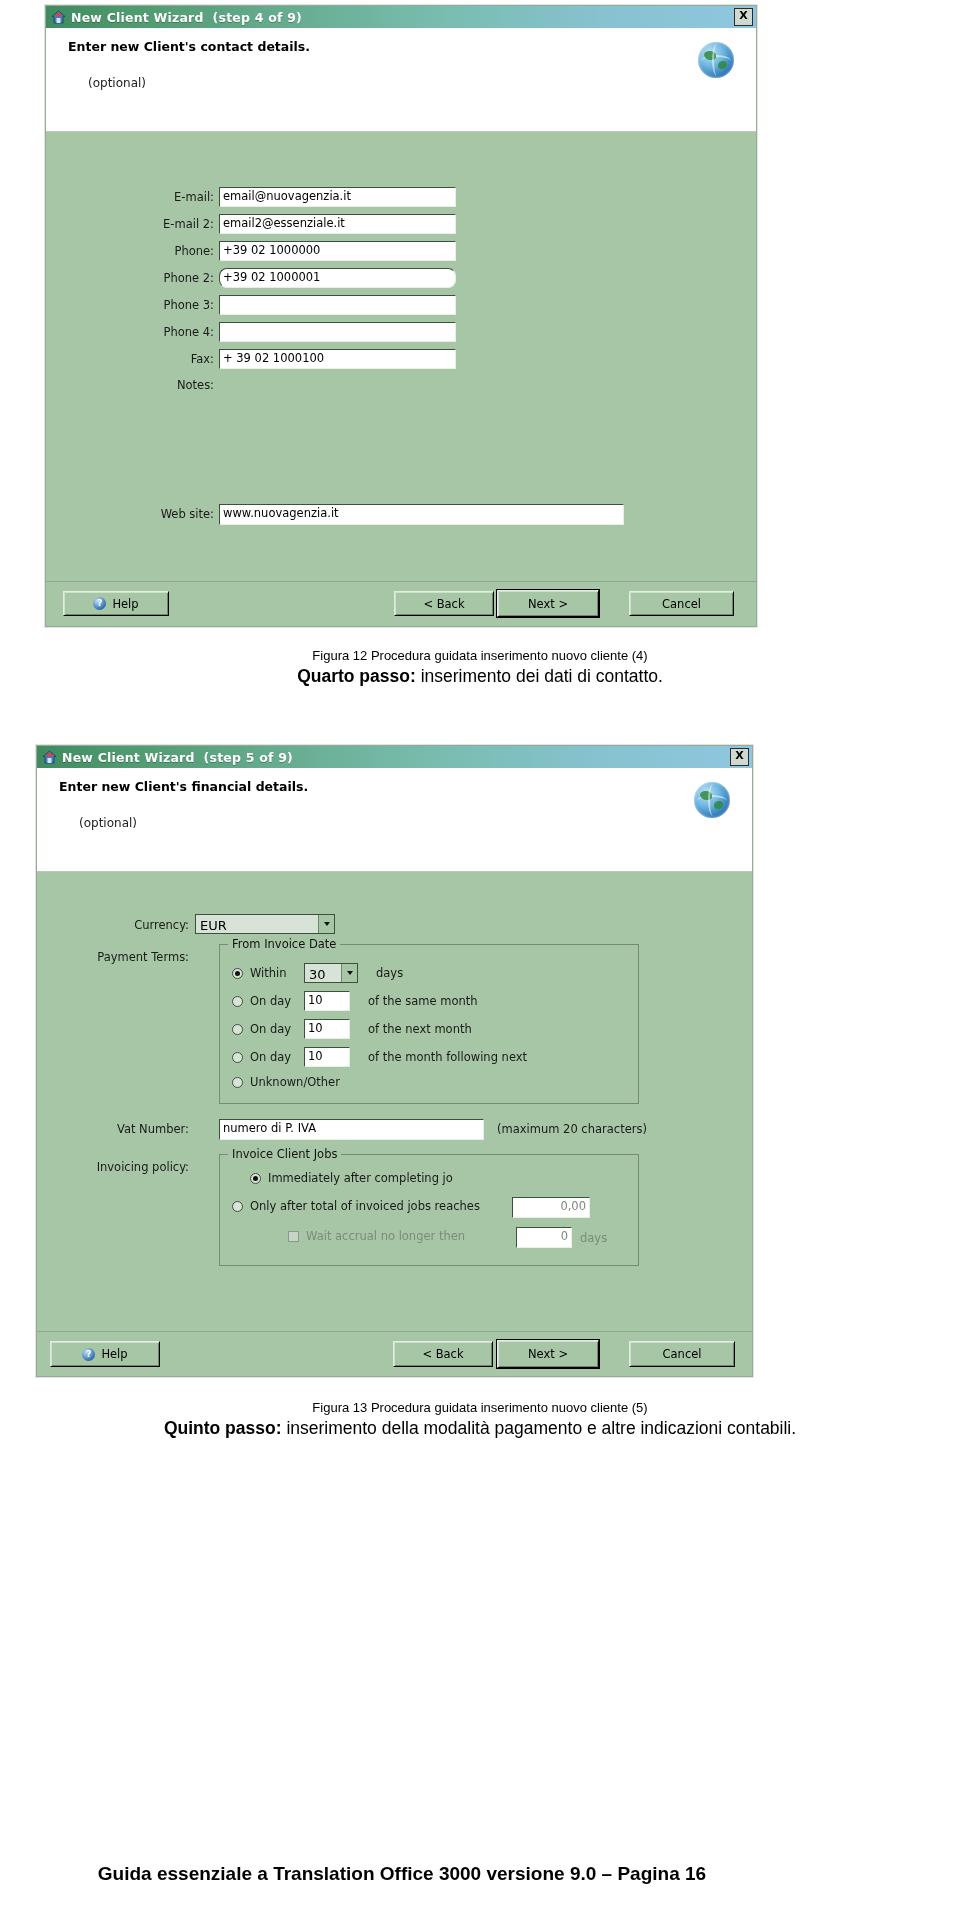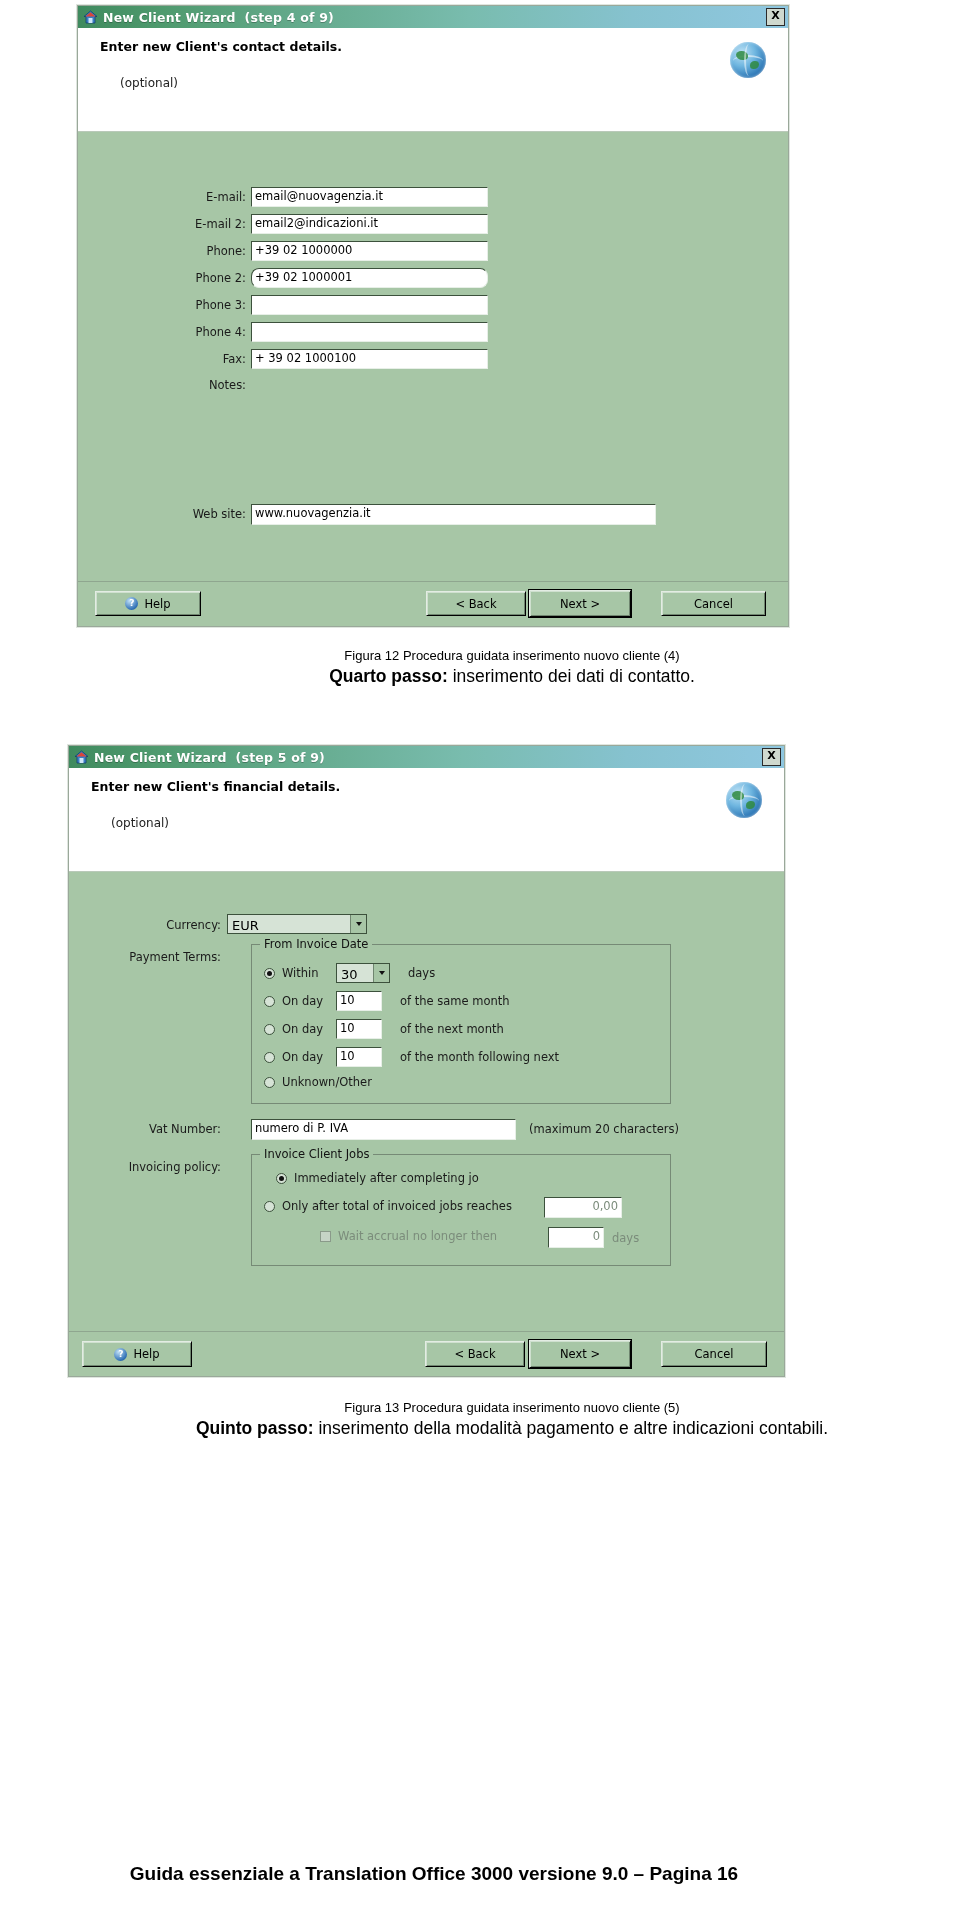--- a/index.html
+++ b/index.html
@@ -9,21 +9,20 @@
     background:#ffffff;
     font-family:"Liberation Sans", sans-serif;
     color:#000;
     -webkit-font-smoothing:none;
   }
   .page{
     position:relative;
     width:804px;
     height:1905px;
     overflow:hidden;
-    margin-left:32px;
   }
 
   
   .dlg{
     position:absolute;
     background:#a7c6a6;
     border:1px solid #9aa89a;
     box-shadow:0 0 0 1px #dfe6df;
     font-family:"DejaVu Sans", sans-serif;
   }
@@ -262,21 +261,21 @@
           <span class="land2"></span>
       </div>
     </div>
 
     <div class="body" style="height:470px;position:relative;">
 
       <div class="lbl" style="position:absolute;left:90px;top:58px;width:78px;">E-mail:</div>
       <div class="tbox" style="position:absolute;left:173px;top:55px;width:237px;height:20px;">email@nuovagenzia.it</div>
 
       <div class="lbl" style="position:absolute;left:90px;top:85px;width:78px;">E-mail 2:</div>
-      <div class="tbox" style="position:absolute;left:173px;top:82px;width:237px;height:20px;">email2@indicazioni.it</div>
+      <div class="tbox" style="position:absolute;left:173px;top:82px;width:237px;height:20px;">email2@essenziale.it</div>
 
       <div class="lbl" style="position:absolute;left:90px;top:112px;width:78px;">Phone:</div>
       <div class="tbox" style="position:absolute;left:173px;top:109px;width:237px;height:20px;">+39 02 1000000</div>
 
       <div class="lbl" style="position:absolute;left:90px;top:139px;width:78px;">Phone 2:</div>
       <div class="tbox" style="position:absolute;left:173px;top:136px;width:237px;height:20px;border-radius:8px;">+39 02 1000001</div>
 
       <div class="lbl" style="position:absolute;left:90px;top:166px;width:78px;">Phone 3:</div>
       <div class="tbox" style="position:absolute;left:173px;top:163px;width:237px;height:20px;"></div>
 
@@ -396,21 +395,21 @@
 
       <div class="lbl" style="position:absolute;left:22px;top:250px;width:130px;">Vat Number:</div>
       <div class="tbox" style="position:absolute;left:182px;top:247px;width:265px;height:21px;">numero di P. IVA</div>
       <div class="txtsm" style="position:absolute;left:460px;top:250px;">(maximum 20 characters)</div>
 
       <div class="lbl" style="position:absolute;left:8px;top:288px;width:144px;">Invoicing policy:</div>
 
       <div class="grp" style="left:182px;top:282px;width:420px;height:112px;">
         <span class="grp-title">Invoice Client Jobs</span>
 
-        <div class="row" style="left:24px;top:16px;">
+        <div class="row" style="left:30px;top:16px;">
           <span class="radio on"></span>
           <span class="txtsm" style="margin-left:7px;">Immediately after completing jo</span>
         </div>
 
         <div class="row" style="left:12px;top:44px;">
           <span class="radio"></span>
           <span class="txtsm" style="margin-left:7px;">Only after total of invoiced jobs reaches</span>
         </div>
         <div class="tbox" style="position:absolute;left:292px;top:42px;width:78px;height:21px;text-align:right;color:#7b8c7b;">0,00</div>
 

